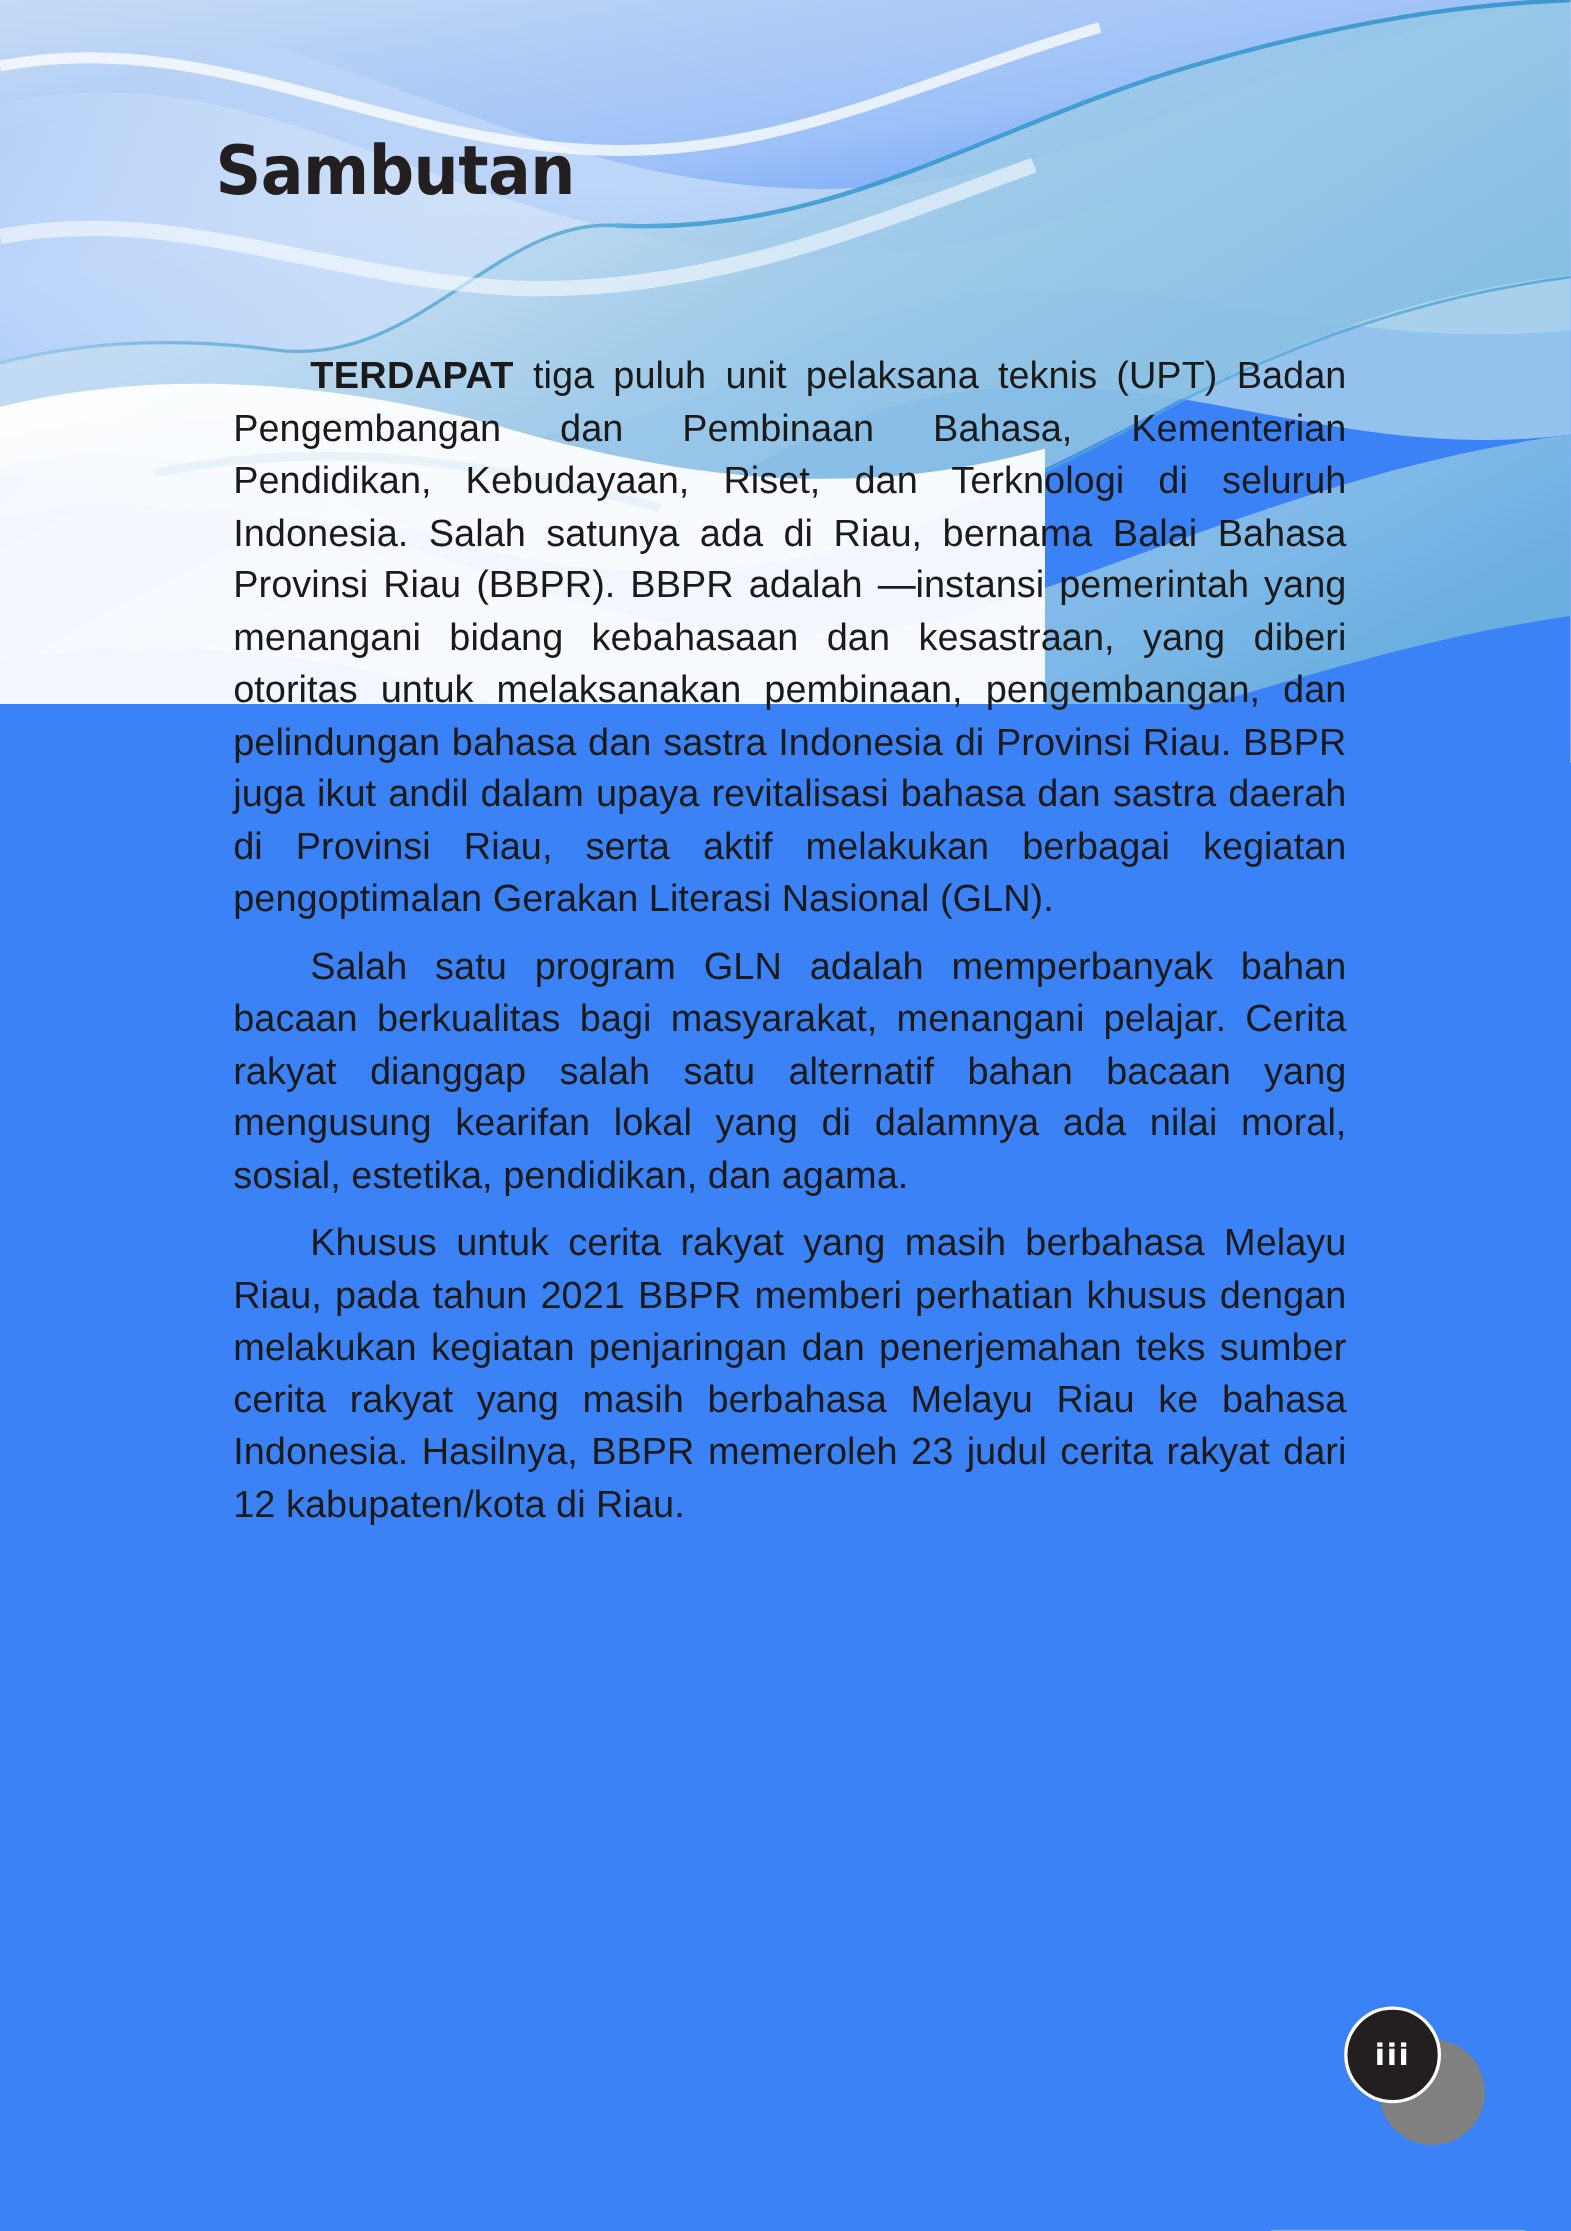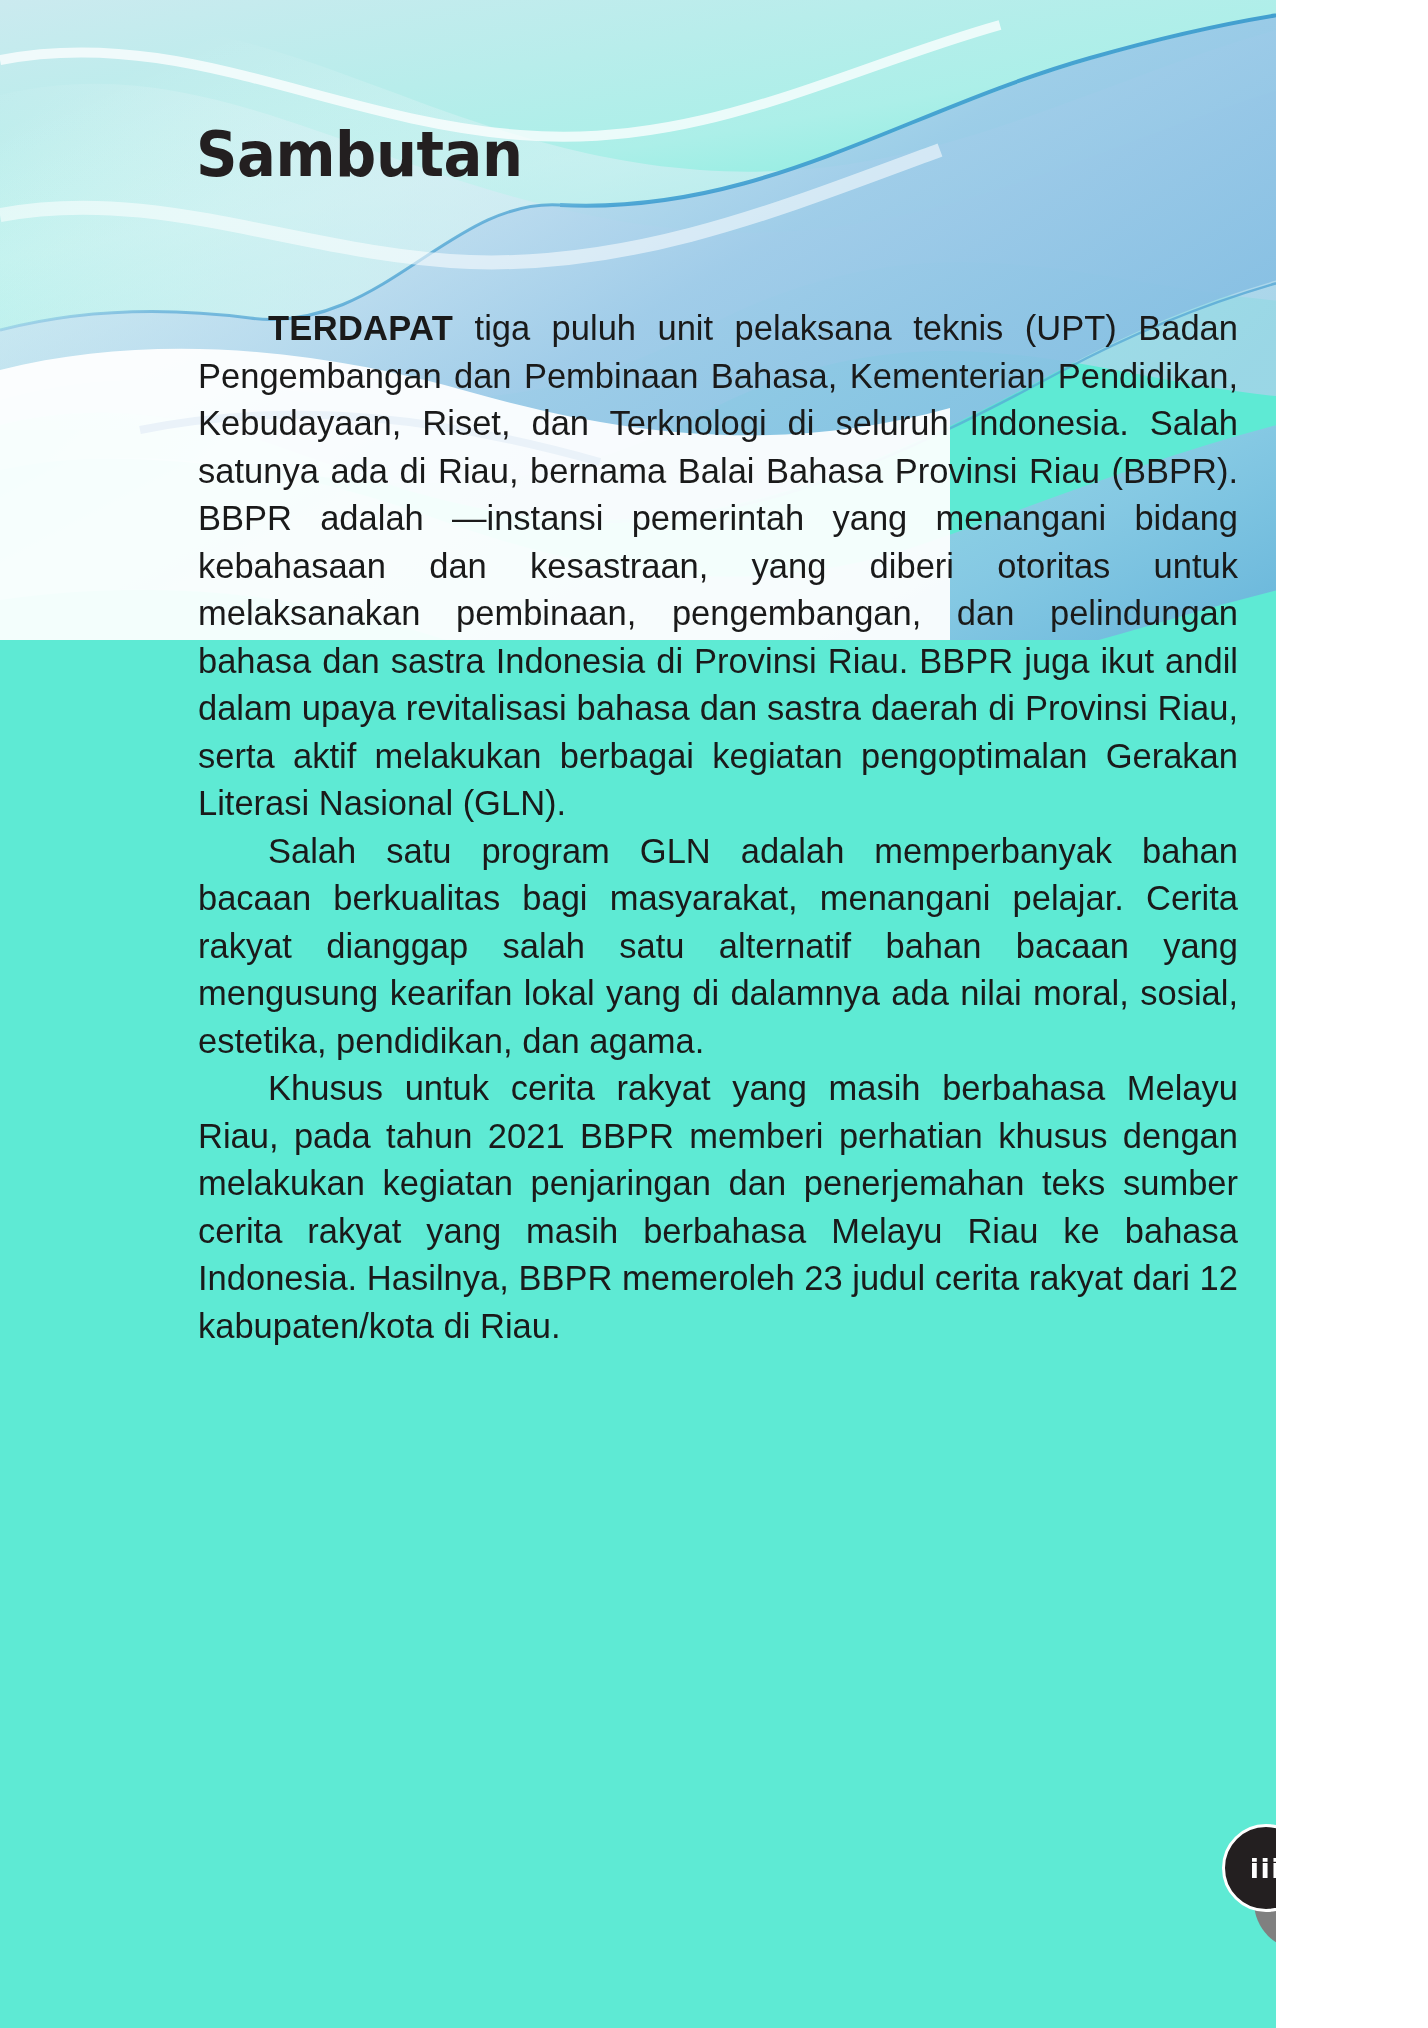--- a/index.html
+++ b/index.html
@@ -6,24 +6,24 @@
     margin: 0;
     padding: 0;
     background: #ffffff;
   }
   body {
     font-family: "Liberation Sans", sans-serif;
   }
 
   #page {
     position: relative;
-    width: 1276px;
+    width: 1428px;
     height: 2028px;
     overflow: hidden;
-    background: #5eead4;
+    background: #3b82f6;
   }
 
   
   #wave-band {
     position: absolute;
     left: 0;
     top: 0;
     width: 1428px;
     height: 640px;
     overflow: hidden;
@@ -69,21 +69,21 @@
     left: 198px;
     top: 305px;
     width: 1040px;
     color: #1a1a1a;
     font-size: 34.5px;
     line-height: 47.5px;
     text-align: justify;
     text-justify: inter-word;
   }
   #body-copy p {
-    margin: 0;
+    margin: 14px;
     text-indent: 70px;
   }
   .lead-caps {
     font-weight: bold;
     letter-spacing: 0.3px;
   }
 
   
   #page-badge {
     position: absolute;

